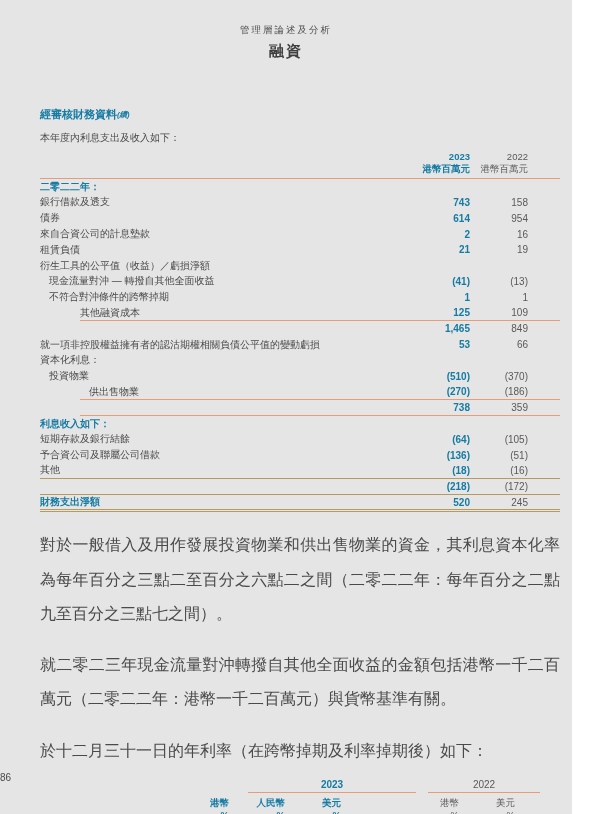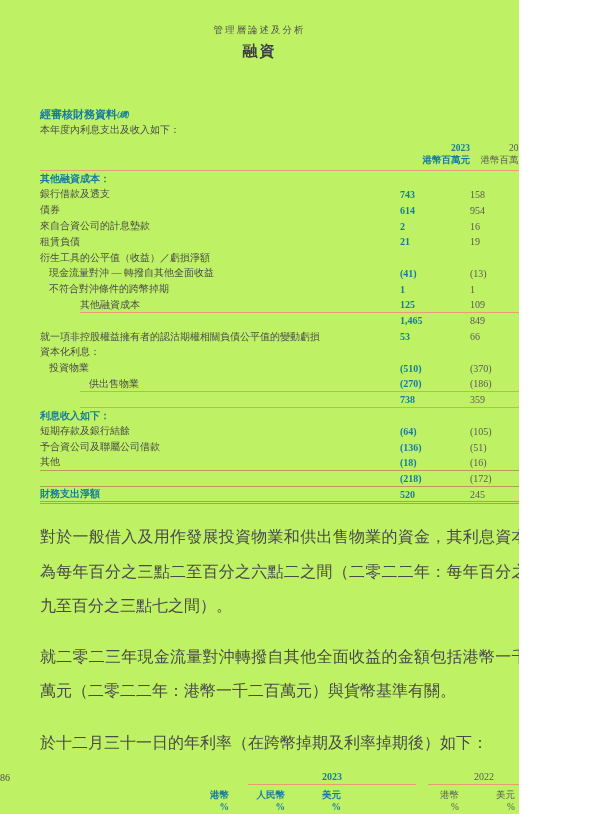--- a/index.html
+++ b/index.html
@@ -1,41 +1,41 @@
 <!DOCTYPE html>
 <html><head>
 <meta charset="utf-8">
 <style>
   * { margin:0; padding:0; box-sizing:border-box; }
   html,body { background:#fff; }
   .page {
-    position:relative; width:519px; height:814px; background:#bef264;
-    font-family:Liberation Serif, serif; color:var(--txt1,#4A4A4A);
+    position:relative; width:572px; height:814px; background:#e5e5e5;
+    font-family:Liberation Sans, sans-serif; color:var(--txt1,#4A4A4A);
     overflow:hidden;
   }
   .doc-header { padding-top:24px; text-align:center; }
   .doc-header .l1 { font-size:9.5px; letter-spacing:2px; color:#4d4d4d; }
   .doc-header .l2 { margin-top:5px; font-size:15px; letter-spacing:2px; font-weight:bold; color:#3f3f3f; }
   .content { margin:0 40px; width:520px; }
   .section-title { margin-top:46px; font-size:11px; font-weight:bold; color:var(--blue,#157BA3); }
   .section-title .suffix { font-size:7.5px; font-style:italic; font-weight:bold; position:relative; top:-1px; }
-  .intro { margin-top:1px; font-size:10px; color:var(--txt1,#4A4A4A); }
+  .intro { margin-top:9px; font-size:10px; color:var(--txt1,#4A4A4A); }
 
   
   .t1 { margin-top:6px; }
   .t1-head { display:flex; align-items:flex-end; border-bottom:1px solid var(--salmon,#E79B76); padding-bottom:3px; }
   .t1-head .sp { flex:1; }
   .hcell { text-align:right; font-size:9.5px; line-height:1.25; }
   .hcell.c23 { width:70px; color:var(--blue,#157BA3); font-weight:bold; }
   .hcell.c22 { width:58px; color:var(--txt2,#595959); }
   .rpad { width:32px; }
   .t1-row { display:flex; align-items:center; height:15.8px; font-size:10px; }
   .t1-row .lab { flex:1; color:var(--txt1,#4A4A4A); white-space:nowrap; overflow:hidden; }
   .t1-row .lab.ind { padding-left:9px; }
-  .t1-row .v { white-space:nowrap; }
+  .t1-row .v { text-align:right; white-space:nowrap; }
   .t1-row .v1 { width:70px; color:var(--blue,#157BA3); font-weight:bold; }
   .t1-row .v2 { width:58px; color:var(--txt2,#595959); }
   .t1-row.section .lab, .t1-row.total .lab { color:var(--blue,#157BA3); font-weight:bold; }
   .rule-salmon { border-bottom:1px solid var(--salmon,#E79B76);margin-left:40px; }
   .rule-gold   { border-bottom:1px solid var(--gold,#B79A5E); }
   .double-rule { height:2px; border-bottom:1px solid var(--gold,#B79A5E); }
 
   
   .para { margin-top:16px; font-size:16px; line-height:2.15; text-align:justify; color:var(--txt1,#4A4A4A); }
   .para.p3 { margin-top:18px; }
@@ -89,21 +89,21 @@
           <div>港幣百萬元</div>
         </div>
         <div class="hcell c22">
           <div>2022</div>
           <div>港幣百萬元</div>
         </div>
         <div class="rpad"></div>
       </div>
       <div id="t1-rows">
           <div class="t1-row section">
-            <span class="lab">其他融資成本：</span>
+            <span class="lab">二零二二年：</span>
             <span class="v v1"></span>
             <span class="v v2"></span>
             <span class="rpad"></span>
           </div>
           <div class="t1-row">
             <span class="lab">銀行借款及透支</span>
             <span class="v v1">743</span>
             <span class="v v2">158</span>
             <span class="rpad"></span>
           </div>

